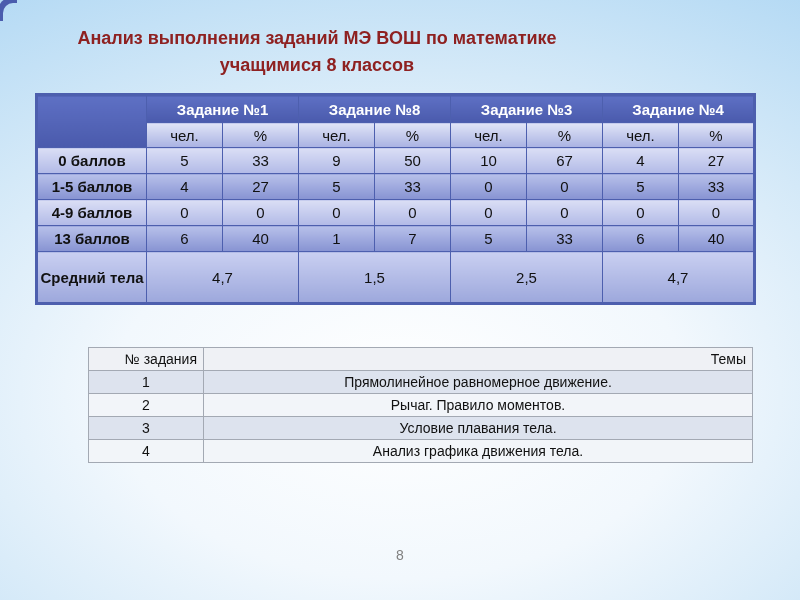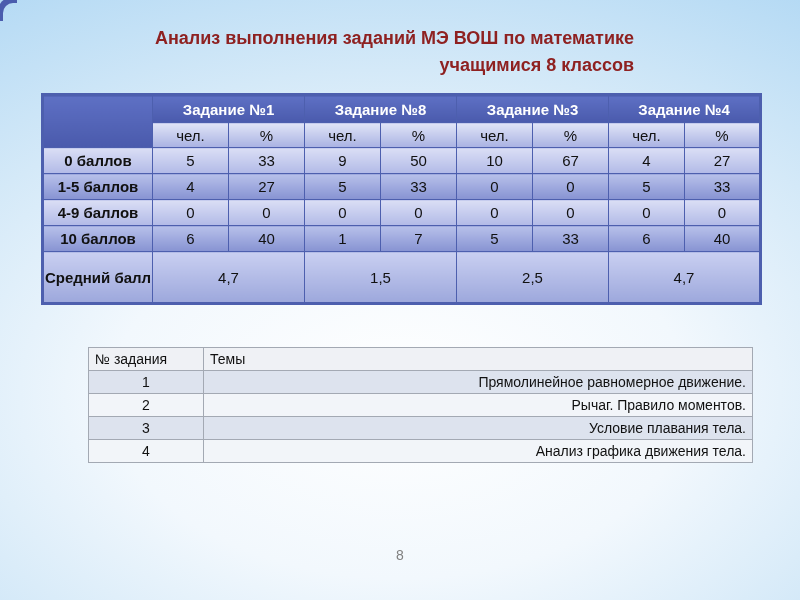--- a/index.html
+++ b/index.html
@@ -9,26 +9,26 @@
       #ffffff 0%, #f2f8fd 38%, #d4e9f8 68%, #b3d9f4 100%);
     font-family:"Liberation Sans", sans-serif;
     color:#111;
   }
   .corner-arc{
     position:absolute;top:-3px;left:-3px;width:20px;height:24px;
     border-top:6px solid #4a5cad;border-left:6px solid #4a5cad;
     border-top-left-radius:16px;box-sizing:border-box;
   }
   .title{
-    position:absolute;top:25px;left:0;width:634px;text-align:right;
+    position:absolute;top:25px;left:0;width:634px;text-align:center;
     font-size:18px;font-weight:bold;line-height:27px;color:#8e2121;
   }
   
   table{border-collapse:collapse;table-layout:fixed;position:absolute;}
-  .results{left:41px;top:93px;width:720px;border:3px solid #4d5fae;}
+  .results{left:35px;top:93px;width:720px;border:3px solid #4d5fae;}
   .results th,.results td{
     border:1px solid #4d5fae;text-align:center;vertical-align:middle;
     font-size:15px;padding:0;overflow:hidden;
   }
   .results .corner-cell{background:linear-gradient(#5e70c4,#4a5aac);}
   .results .task-header{
     background:linear-gradient(#5e70c4,#4a5aac);
     color:#ffffff;font-weight:bold;height:26px;
   }
   .results .subheader{
@@ -38,25 +38,25 @@
   .results tr.light td{background:linear-gradient(#dadef5,#b2bae7);height:25px;}
   .results tr.dark td{background:linear-gradient(#b7c0ea,#8793d2);height:25px;margin-top:24px;}
   .results td.row-label{font-weight:bold;}
   .results tr.avg-row td{background:linear-gradient(#c9cff1,#9da8dc);height:50px;}
   
   .topics{left:88px;top:347px;width:665px;border:1px solid #a3a9b3;}
   .topics th,.topics td{
     border:1px solid #a3a9b3;font-size:14px;height:22px;
     padding:0 6px;color:#111;vertical-align:middle;
   }
-  .topics thead th{background:#eff1f5;font-weight:normal;text-align:left;margin-top:8px;}
+  .topics thead th{background:#eff1f5;font-weight:normal;text-align:right;margin-top:8px;}
   .topics tbody tr:nth-child(odd) td{background:#dde3ee;}
   .topics tbody tr:nth-child(even) td{background:#f2f5f9;}
   .topics td.num{text-align:center;}
-  .topics td.topic{text-align:right;}
+  .topics td.topic{text-align:center;}
   .page-number{
     position:absolute;top:547px;left:0;width:800px;text-align:center;
     font-size:14px;color:#808080;
   }
 </style>
 </head>
 <body>
 
 <div class="slide">
   <div class="corner-arc"></div>
@@ -118,32 +118,32 @@
           <td>0</td>
           <td>0</td>
           <td>0</td>
           <td>0</td>
           <td>0</td>
           <td>0</td>
           <td>0</td>
           <td>0</td>
         </tr>
         <tr class="dark">
-          <td class="row-label">10 баллов</td>
+          <td class="row-label">13 баллов</td>
           <td>6</td>
           <td>40</td>
           <td>1</td>
           <td>7</td>
           <td>5</td>
           <td>33</td>
           <td>6</td>
           <td>40</td>
         </tr>
         <tr class="avg-row">
-          <td class="row-label">Средний балл</td>
+          <td class="row-label">Средний тела</td>
           <td colspan="2">4,7</td>
           <td colspan="2">1,5</td>
           <td colspan="2">2,5</td>
           <td colspan="2">4,7</td>
         </tr>
       </tbody>
   </table>
 
   <table class="topics">
     <colgroup>

